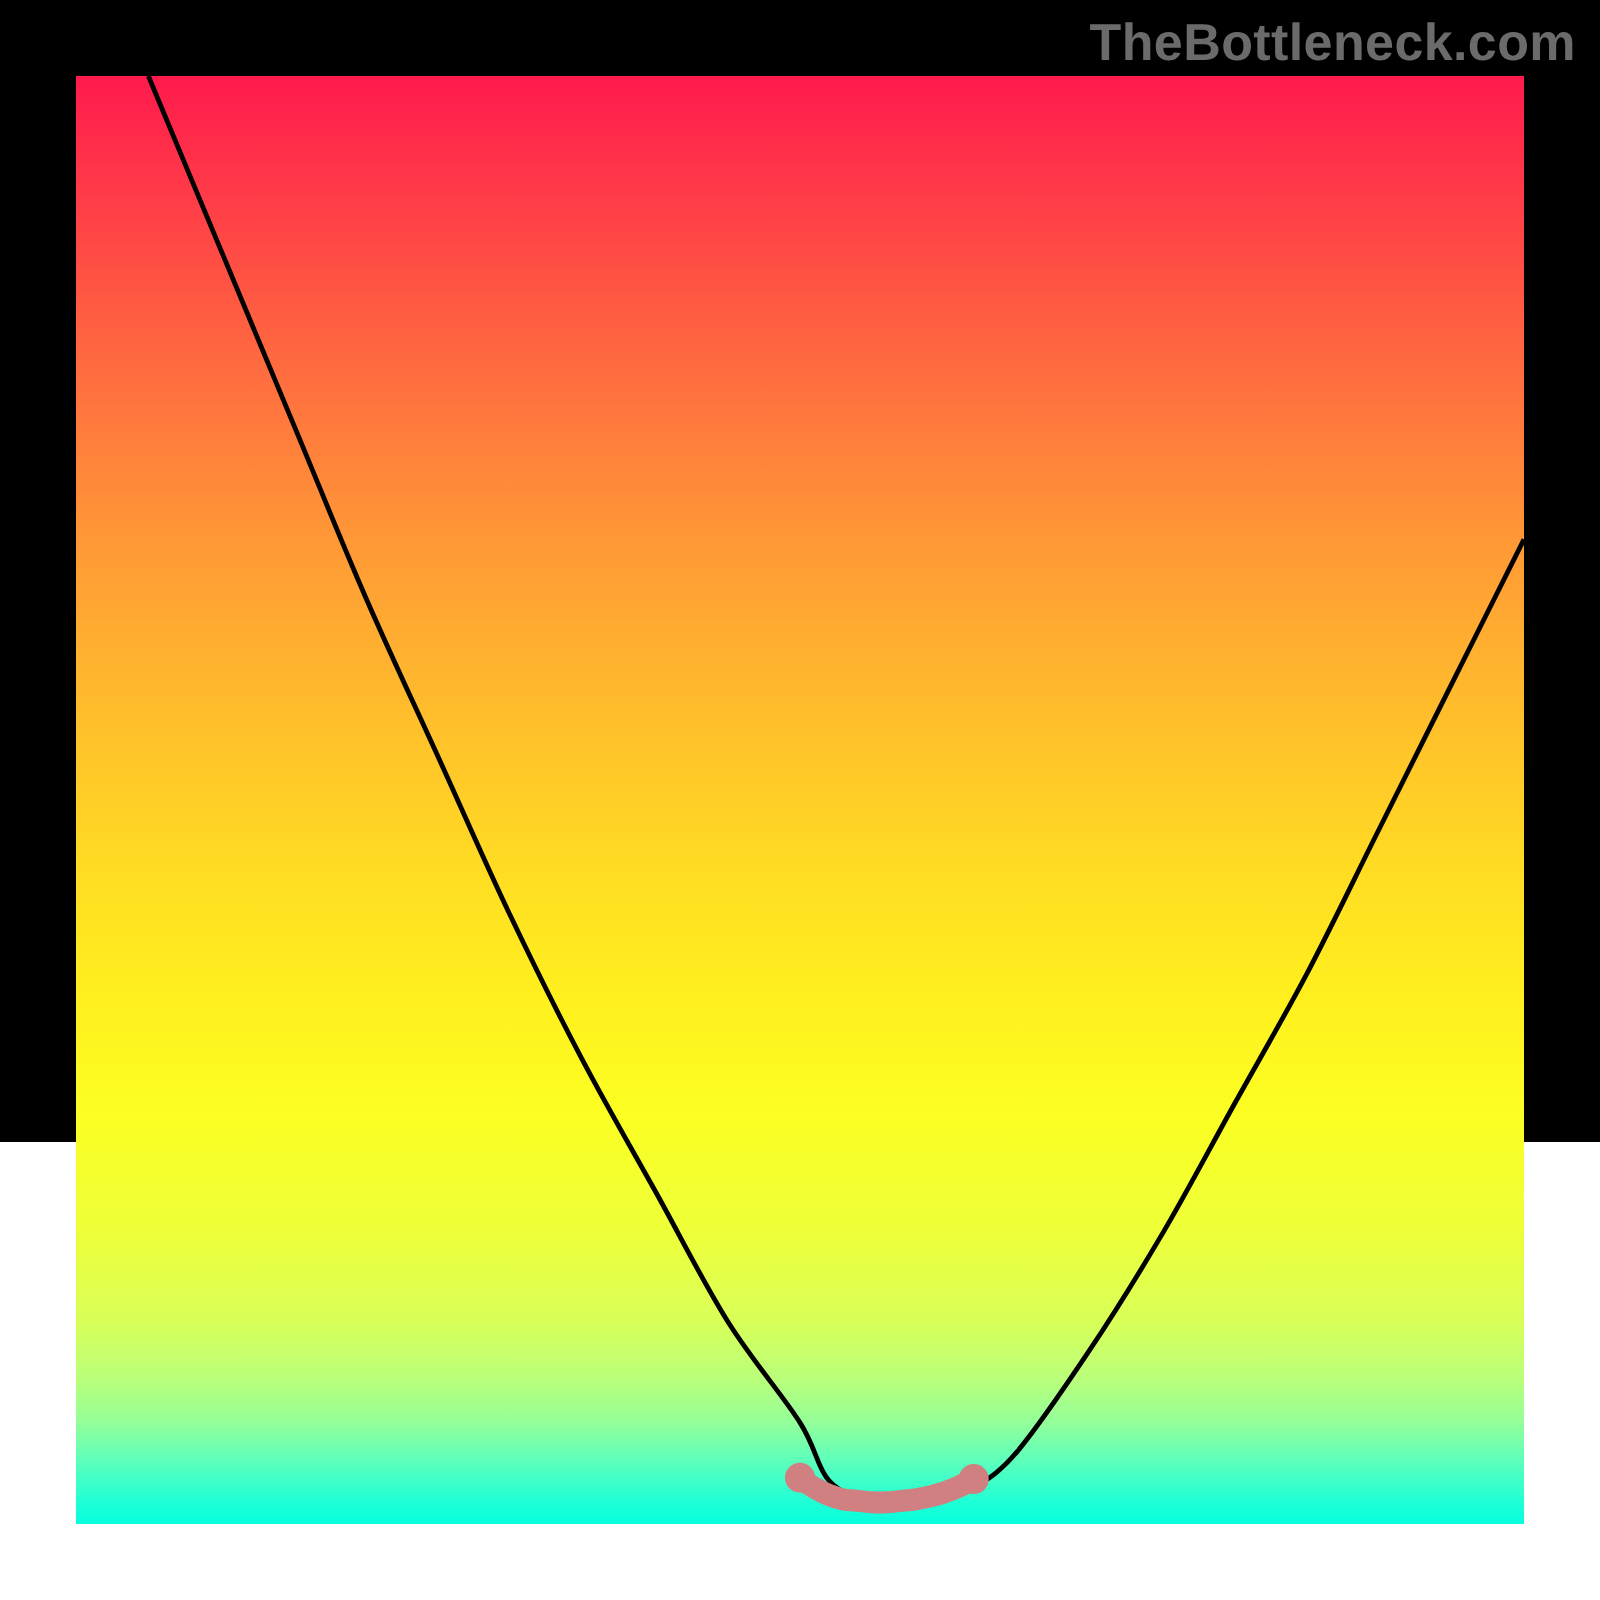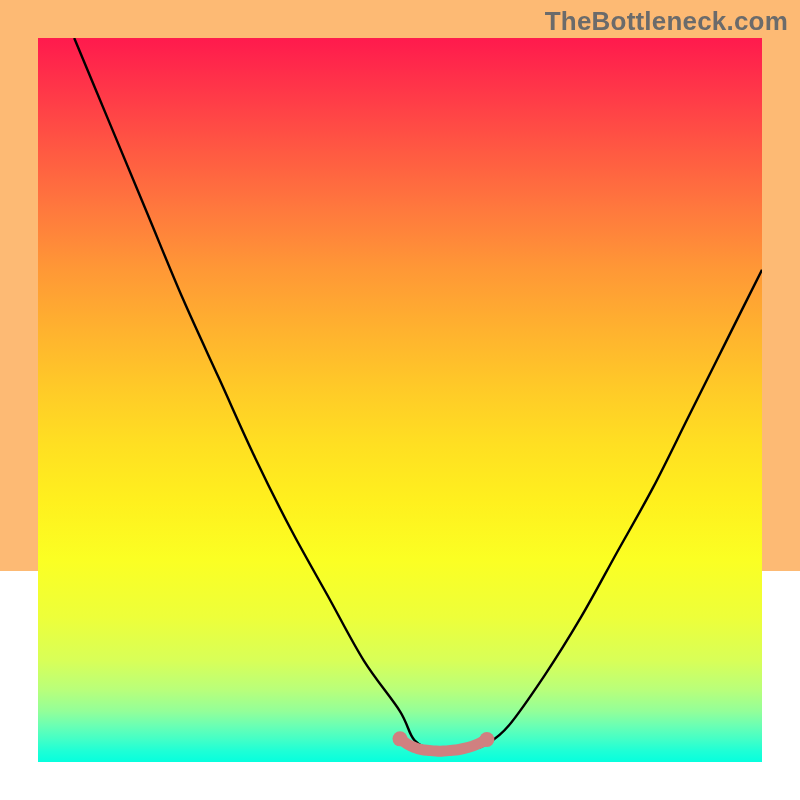--- a/index.html
+++ b/index.html
@@ -1,21 +1,21 @@
 <!DOCTYPE html>
 <html><head>
 <meta charset="utf-8">
 <style>
   * { margin: 0; padding: 0; box-sizing: border-box; }
   html, body { width: 800px; height: 800px; overflow: hidden; }
   .chart-container {
     position: relative;
     width: 800px;
     height: 571px;
-    background: #fdba74;
+    background: #000000;
   }
   .watermark {
     position: absolute;
     top: 6px;
     right: 12px;
     font-family: Arial, Helvetica, sans-serif;
     font-size: 26px;
     font-weight: bold;
     color: #6b6b6b;
     z-index: 10;

